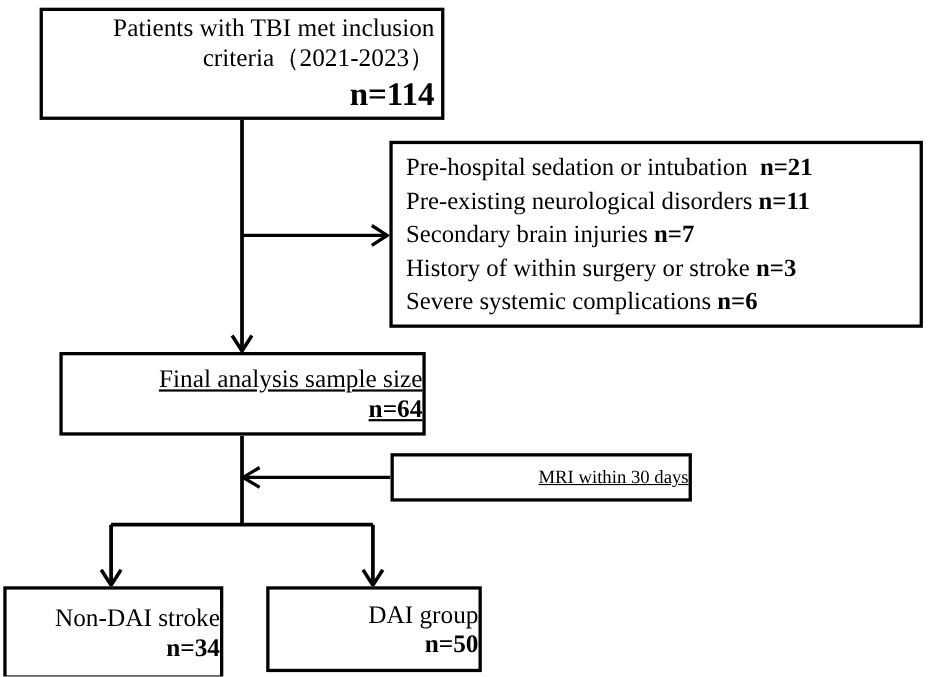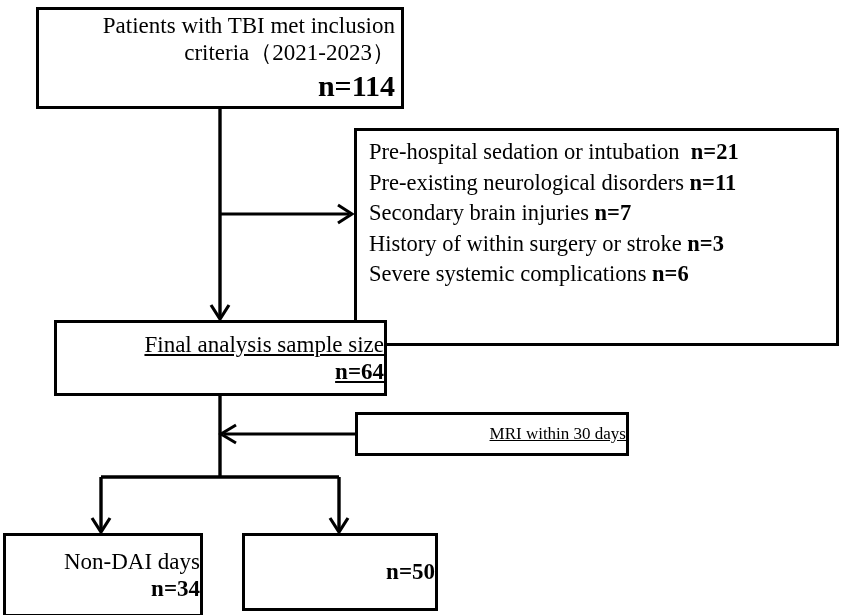--- a/index.html
+++ b/index.html
@@ -27,21 +27,21 @@
     line-height:1.18;
   }
   .box .ln{display:block;white-space:nowrap;}
   .bold{font-weight:bold;}
 
   
   #box-inclusion{left:36px;top:7px;width:368px;height:102px;font-size:23px;padding:2px 6px;}
   #box-inclusion .ln.n{font-size:30px;margin-top:2px;}
 
   #box-exclusion{
-    left:354px;top:128px;width:485px;height:218px;
+    left:354px;top:128px;width:485px;height:170px;
     display:block;text-align:left;
     padding:6px 0 6px 12px;font-size:22.5px;line-height:1.36;
   }
   #box-exclusion .ln{white-space:nowrap;}
 
   #box-final{left:54px;top:320px;width:333px;height:76px;font-size:23px;text-decoration:underline;}
   #box-mri{left:355px;top:412px;width:274px;height:44px;font-size:17px;text-decoration:underline;}
   #box-nondai{left:3px;top:533px;width:200px;height:84px;font-size:23px;}
   #box-dai{left:242px;top:533px;width:196px;height:78px;font-size:23px;}
 </style>
@@ -94,21 +94,22 @@
   <div class="box" id="box-final">
     <span class="ln">Final analysis sample size</span>
     <span class="ln bold">n=64</span>
   </div>
 
   <div class="box" id="box-mri">
     <span class="ln">MRI within 30 days</span>
   </div>
 
   <div class="box" id="box-nondai">
-    <span class="ln">Non-DAI days</span>
+    <span class="ln">Non-DAI stroke</span>
     <span class="ln bold">n=34</span>
   </div>
 
   <div class="box" id="box-dai">
+    <span class="ln">DAI group</span>
     <span class="ln bold">n=50</span>
   </div>
 
 </div>
 
 </body></html>

